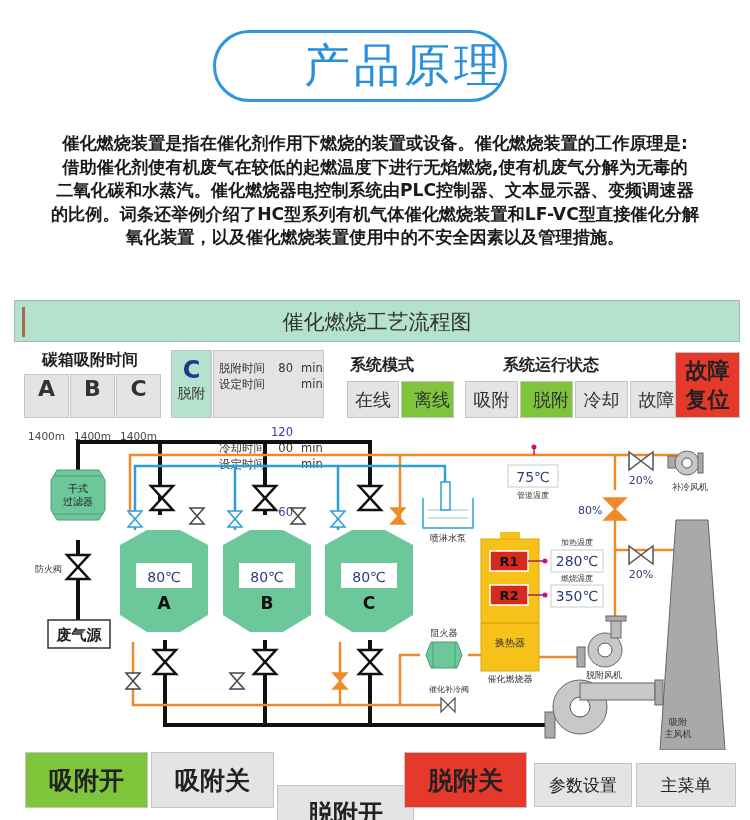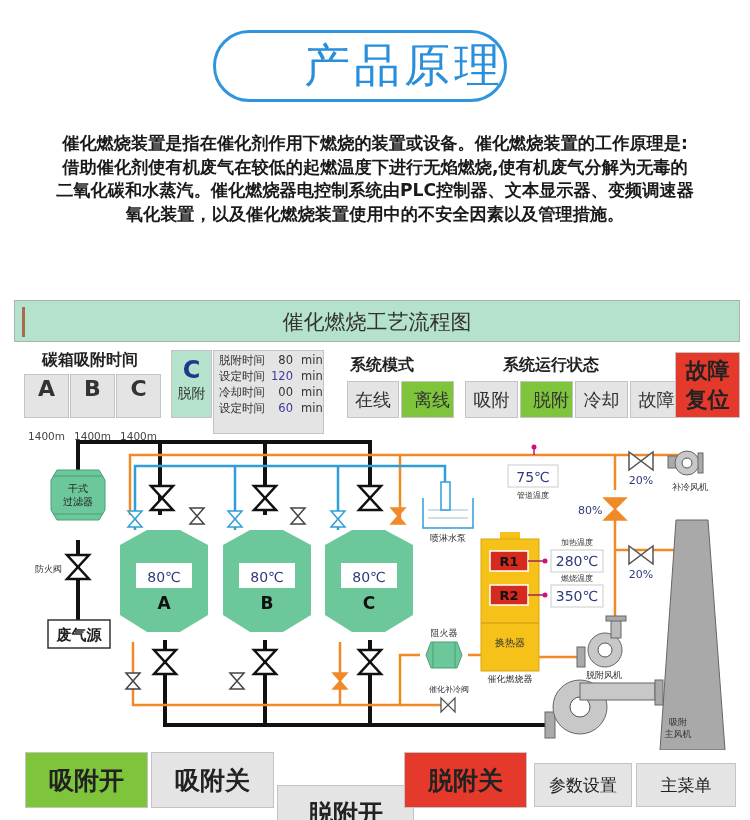--- a/index.html
+++ b/index.html
@@ -23,26 +23,26 @@
           display:flex; align-items:center; justify-content:center; font-size:18px; color:#333;margin-left:14px; }
   .gbtn.on { background:#7ec53c;padding-left:9px; }
   .carbon { position:absolute; top:374px; width:45px; height:44px; background:#e4e4e4;
             border:1px solid #c4c4c4; box-sizing:border-box; text-align:center; }
   .carbon .big { font-size:22px; font-weight:bold; color:#333; line-height:26px; margin-top:1px; }
   .carbon .small { font-size:10.5px; color:#444;margin-top:28px; }
   .cstat { position:absolute; left:171px; top:350px; width:41px; height:68px; background:#b5e2cc;
            border:1px solid #c4c4c4; box-sizing:border-box; text-align:center; }
   .cstat .big { font-size:24px; font-weight:bold; color:#1d3a8a; line-height:30px; margin-top:4px; }
   .cstat .small { font-size:14px; color:#333; }
-  .times { position:absolute; left:213px; top:350px; width:111px; height:84px; background:#e4e4e4;
-           border:1px solid #c4c4c4; box-sizing:border-box; font-size:11.5px; line-height:16px; padding-top:1px; }
+  .times { position:absolute; left:213px; top:350px; width:111px; height:68px; background:#e4e4e4;
+           border:1px solid #c4c4c4; box-sizing:border-box; font-size:11.5px; line-height:16px; padding-top:9px; }
   .times .row { display:flex; white-space:nowrap; padding-left:5px; }
   .times .k { width:52px; color:#333; }
   .times .v { width:22px; text-align:right; color:#333; }
-  .times .v.blue { color:#3b3a9a; }
+  .times .v.blue { color:#3b3a9a;margin-top:48px; }
   .times .u { margin-left:8px; color:#333; }
   .fault { position:absolute; left:675px; top:352px; width:65px; height:66px; background:#e53a2b;
            border:1px solid #c4c4c4; box-sizing:border-box; color:#222; font-size:22px; font-weight:bold;
            text-align:center; line-height:29px; padding-top:3px; }
 
   svg.diagram { position:absolute; left:0; top:425px; }
   .bb { position:absolute; top:752px; height:56px; box-sizing:border-box; border:1px solid #c4c4c4;
         display:flex; align-items:center; justify-content:center; font-weight:bold; font-size:25px; color:#222; }
   .bb.small { top:763px; height:44px; font-size:17px; font-weight:normal; }
 </style>
@@ -50,20 +50,21 @@
 <body>
 
 <div class="hero">
   <span>产品原理</span>
 </div>
 
 <div class="intro">
   <div>催化燃烧装置是指在催化剂作用下燃烧的装置或设备。催化燃烧装置的工作原理是:</div>
   <div>借助催化剂使有机废气在较低的起燃温度下进行无焰燃烧,使有机废气分解为无毒的</div>
   <div>二氧化碳和水蒸汽。催化燃烧器电控制系统由PLC控制器、文本显示器、变频调速器</div>
+  <div>的比例。词条还举例介绍了HC型系列有机气体催化燃烧装置和LF-VC型直接催化分解</div>
   <div>氧化装置，以及催化燃烧装置使用中的不安全因素以及管理措施。</div>
 </div>
 
 <div class="panel-title">
   <div class="accent"></div>
   <div class="txt">催化燃烧工艺流程图</div>
 </div>
 
 <div class="lbl-h" style="left:42px;top:350px;">碳箱吸附时间</div>
 <div class="carbon" style="left:24px;">

